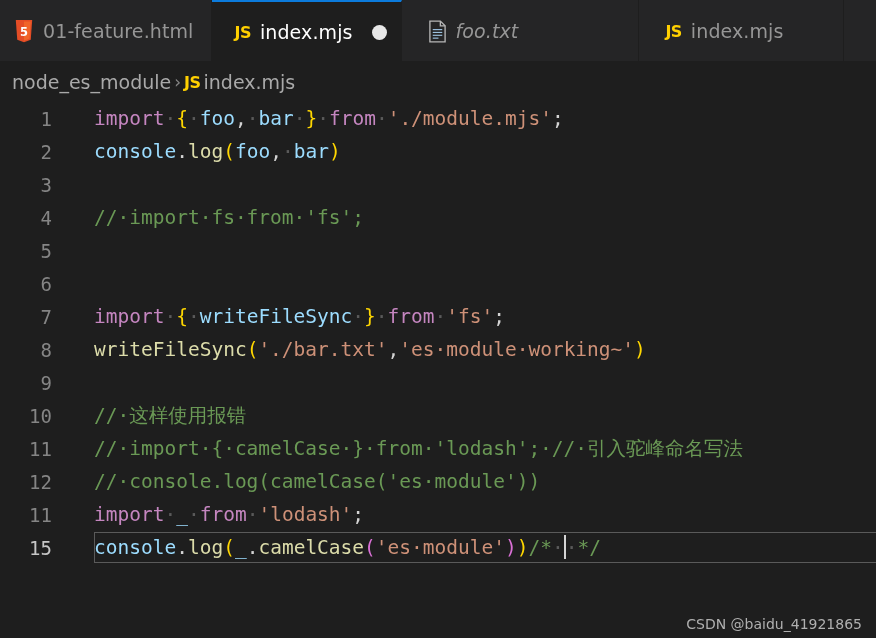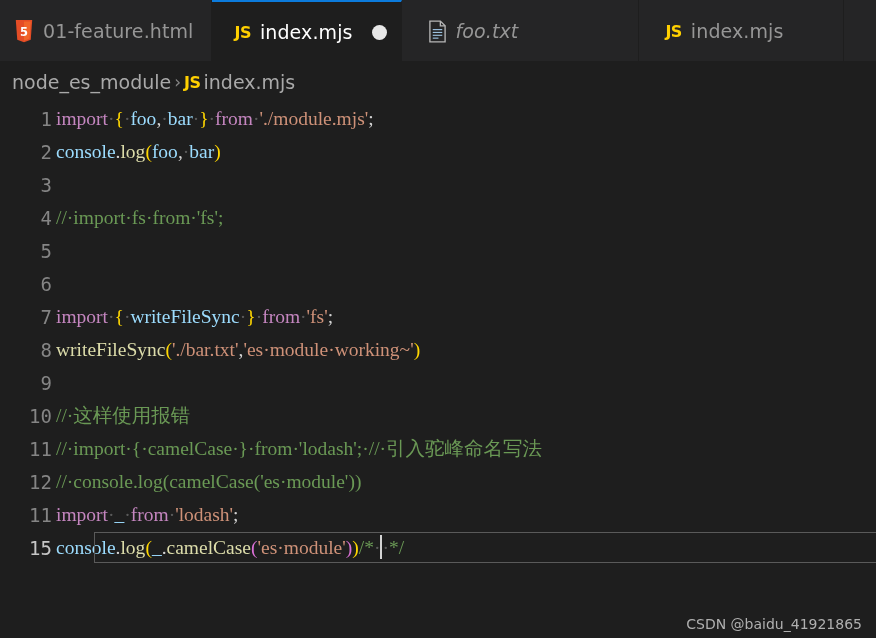--- a/index.html
+++ b/index.html
@@ -71,25 +71,24 @@
     height:33px; display:flex; align-items:center;
     position:relative;
   }
   .lnum{
     width:56px; flex:0 0 56px; text-align:right;
     color:#858585; font-size:19px;
     padding-right:4px; user-select:none;
   }
   .row.current .lnum{ color:#c6c6c6; }
   .code{
-    flex:1 1 auto; 
+    flex:1 1 auto; margin-left:38px;
     font-size:19.5px; line-height:33px;
     white-space:pre; color:#d4d4d4;
     letter-spacing:0px;
-    font-family:Liberation Serif, serif;
   }
   .row.current .codewrap{
     position:absolute; left:94px; right:-2px; top:1px; bottom:1px;
     border:1px solid #5a5a5a; pointer-events:none;
   }
   
   .t-key   { color:#c586c0; }   
   .t-var   { color:#9cdcfe; }   
   .t-fn    { color:#dcdcaa; }   
   .t-str   { color:#ce9178; }   

